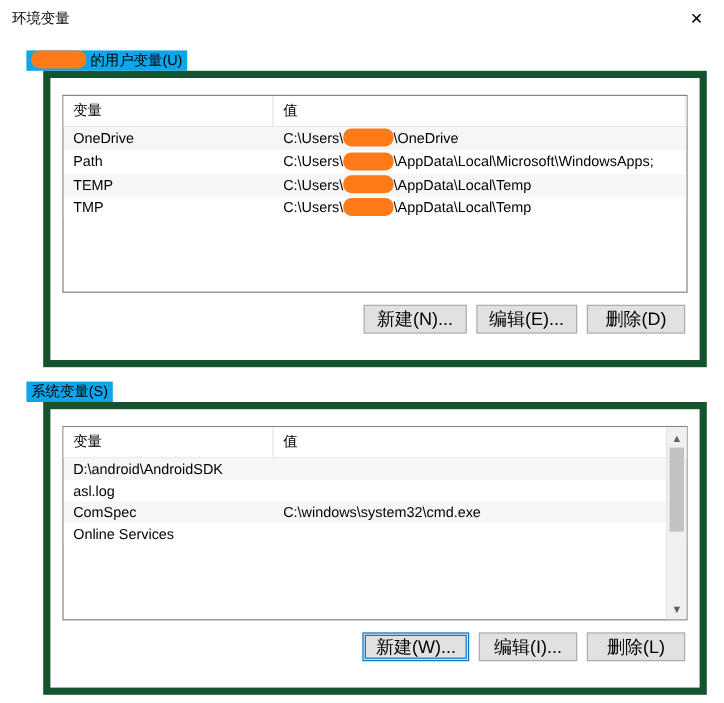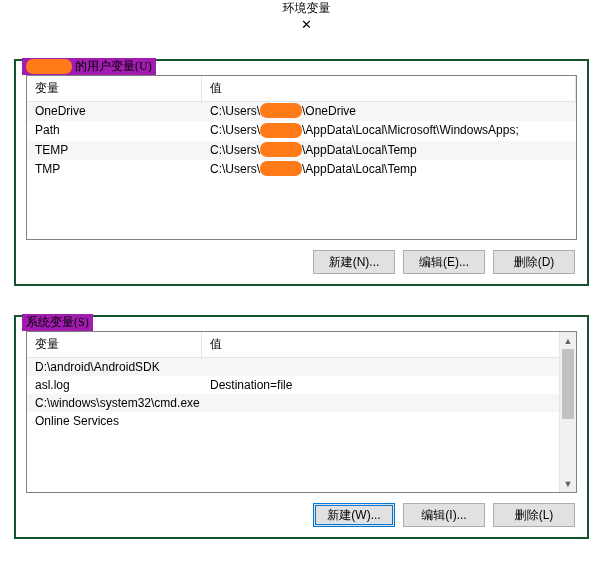--- a/index.html
+++ b/index.html
@@ -12,51 +12,50 @@
     width: 603px;
     height: 586px;
     overflow: hidden;
   }
   .titlebar {
     display: flex;
     align-items: center;
     justify-content: space-between;
     height: 30px;
     padding: 0 0 0 10px;
-    flex-direction: column;
   }
   .titlebar .title { font-size: 12px; }
   .titlebar .close {
     width: 45px;
     height: 30px;
     display: flex;
     align-items: center;
     justify-content: center;
     font-size: 13px;
     cursor: pointer;
   }
   .content {
     padding: 0 14px;
   }
   .group {
     margin-top: 12px;
   }
   .group-label {
     position: relative;
-    top: 16px;
+    top: 0;
     left: 8px;
-    background: #a21caf;
+    background: #0ea5e9;
     display: inline-block;
     padding: 0 4px;
     z-index: 2;
-    font-family: Liberation Serif, serif;
   }
   .group-box {
-    border: 2px solid #14532d;
-    padding: 14px 10px 10px 10px;
+    border: 6px solid #14532d;
+    padding: 14px 10px 22px 10px;
+    margin-left: 22px;
   }
   .listview {
     border: 1px solid #828282;
     background: #fff;
     position: relative;
   }
   .lv-head {
     display: flex;
     border-bottom: 1px solid #e5e5e5;
     background: #fff;
@@ -87,21 +86,21 @@
     justify-content: flex-end;
     gap: 8px;
     margin-top: 10px;
   }
   .btn {
     min-width: 82px;
     height: 24px;
     border: 1px solid #adadad;
     background: #e1e1e1;
     font-family: inherit;
-    font-size: 12px;
+    font-size: 15px;
     cursor: pointer;
     padding: 0 10px;
   }
   .btn.focus {
     border: 1px solid #0078d7;
     outline: 1px solid #0078d7;
     outline-offset: -3px;
   }
   .scrollbar {
     position: absolute;
@@ -189,23 +188,23 @@
         <div class="lv-head">
           <div class="col col-var">变量</div>
           <div class="col col-val" style="flex:1">值</div>
         </div>
         <div class="lv-body" id="sys-body">
             <div class="row">
               <div class="cell col-val" style="padding-right: 20px;">D:\android\AndroidSDK</div>
             </div>
             <div class="row">
               <div class="cell col-var">asl.log</div>
-              <div class="cell col-val" style="padding-right: 20px;">Destination=file</div>
-            </div>
-            <div class="row">
+            </div>
+            <div class="row">
+              <div class="cell col-var">ComSpec</div>
               <div class="cell col-val" style="padding-right: 20px;">C:\windows\system32\cmd.exe</div>
             </div>
             <div class="row">
               <div class="cell col-val" style="padding-right: 20px;">Online Services</div>
             </div>
           </div>
         <div class="scrollbar">
           <div class="arrow">▲</div>
           <div class="thumb" style="top:17px;height:70px"></div>
           <div class="arrow" style="position:absolute;bottom:0;left:0;right:0">▼</div>

